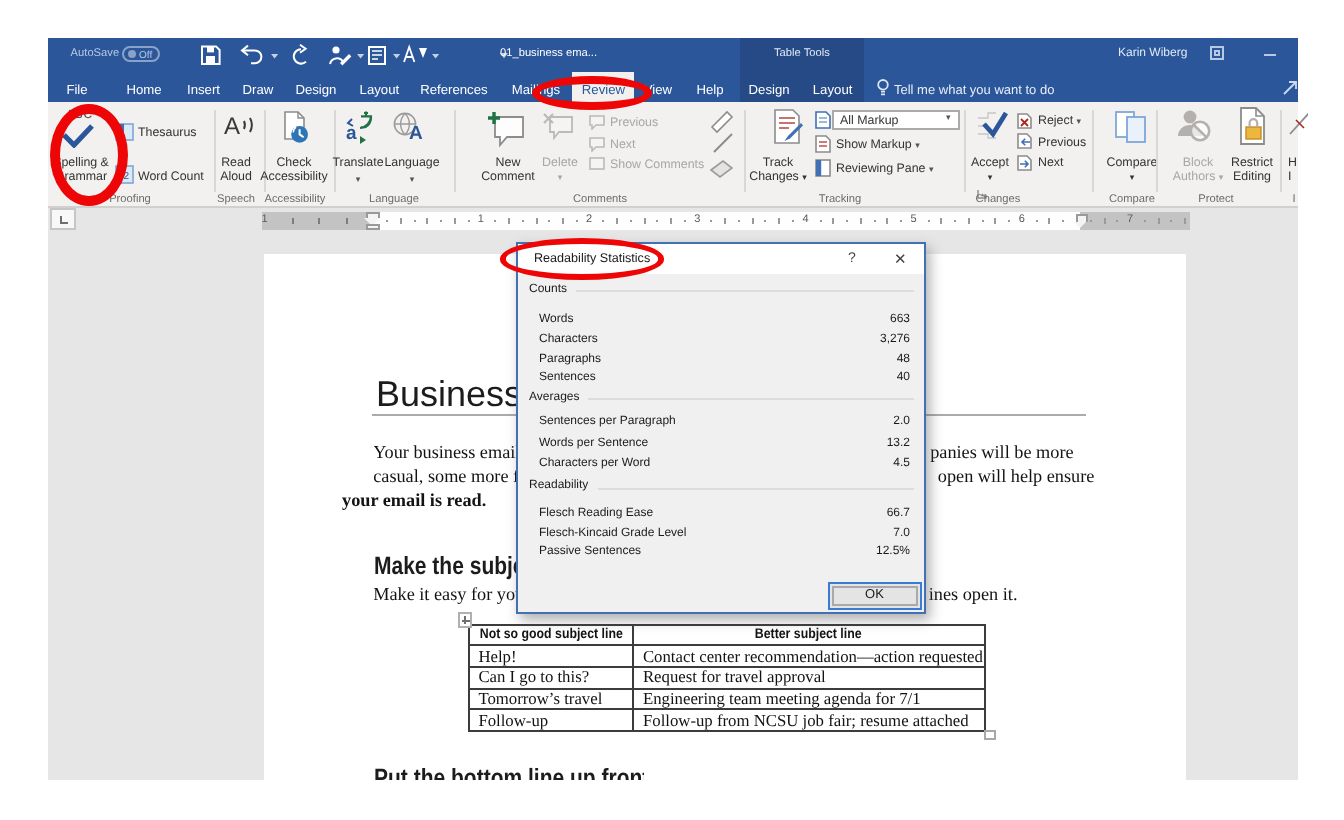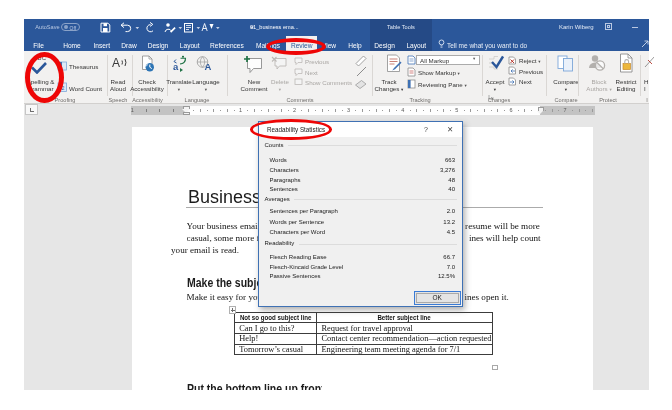--- a/index.html
+++ b/index.html
@@ -352,26 +352,26 @@
   <div class="abs" style="left:182.5px;top:111.5px;width:7px;height:3.5px;background:#f4f4f4;border:1px solid #9a9a9a;box-sizing:border-box;"></div>
   <div class="abs" style="left:537.5px;top:106.5px;width:6px;height:4px;background:#f4f4f4;border:1px solid #9a9a9a;border-bottom:none;box-sizing:border-box;"></div>
   <div class="abs" style="left:537px;top:110.5px;width:0;height:0;border-left:3.5px solid transparent;border-right:3.5px solid transparent;border-top:3.5px solid #f4f4f4;"></div>
 
   <div class="abs clip" style="left:188px;top:186.8px;width:70px;height:21px;font-size:18px;color:#1c1c1c;white-space:pre;">Business emails</div>
   <div class="abs" style="left:185.5px;top:206.8px;width:357px;height:1px;background:#ababab;"></div>
 
   <div class="abs clip" style="left:186.6px;top:220.6px;width:71.4px;height:11.5px;">
       <span class="doctxt" style="left:0;top:0;">Your business email style will depend</span>
     </div>
-  <div class="abs doctxt" style="left:465.1px;top:220.6px;">resume will be more</div>
+  <div class="abs doctxt" style="left:465.1px;top:220.6px;">panies will be more</div>
   <div class="abs clip" style="left:186.6px;top:232.7px;width:71.4px;height:11.5px;">
       <span class="doctxt" style="left:0;top:0;">casual, some more formal. Whatever</span>
     </div>
-  <div class="abs doctxt" style="left:468.9px;top:232.7px;">ines will help count</div>
-  <div class="abs doctxt" style="left:171px;top:244.8px;">your email is read.</div>
+  <div class="abs doctxt" style="left:468.9px;top:232.7px;">open will help ensure</div>
+  <div class="abs doctxt" style="left:171px;top:244.8px;font-weight:bold;">your email is read.</div>
 
   <div class="abs clip" style="left:186.6px;top:276.3px;width:71.4px;height:13.5px;">
       <span class="h2" style="left:0;top:0;">Make the subject line count</span>
     </div>
   <div class="abs clip" style="left:186.6px;top:291.8px;width:71.4px;height:11.5px;">
       <span class="doctxt" style="left:0;top:0;">Make it easy for your reader to</span>
     </div>
   <div class="abs doctxt" style="left:464.4px;top:291.8px;">ines open it.</div>
 
   <div class="abs" style="left:234.2px;top:311.7px;">
@@ -379,30 +379,34 @@
       <tbody>
           <tr>
         <td style="width:73.8px;text-align:center;padding-left:0;">
               <div style="font-family:'Liberation Sans',sans-serif;font-weight:bold;font-size:7px;transform:scaleX(.88);transform-origin:50% 50%;">Not so good subject line</div>
             </td>
         <td style="width:174.2px;text-align:center;padding-left:0;">
               <div style="font-family:'Liberation Sans',sans-serif;font-weight:bold;font-size:7px;transform:scaleX(.88);transform-origin:50% 50%;">Better subject line</div>
             </td>
       </tr>
       <tr>
+            <td>Help!</td>
+            <td>Contact center recommendation—action requested</td>
+          </tr>
+      <tr>
             <td>Can I go to this?</td>
             <td>Request for travel approval</td>
           </tr>
       <tr>
-            <td>Help!</td>
-            <td>Contact center recommendation—action requested</td>
+            <td>Tomorrow’s travel</td>
+            <td>Engineering team meeting agenda for 7/1</td>
           </tr>
       <tr>
-            <td>Tomorrow’s casual</td>
-            <td>Engineering team meeting agenda for 7/1</td>
+            <td>Follow-up</td>
+            <td>Follow-up from NCSU job fair; resume attached</td>
           </tr>
     </tbody>
       </table>
   </div>
 
   <div class="abs" style="left:228.9px;top:306.2px;width:7.5px;height:7.5px;border:1px solid #b0b0b0;background:#fdfdfd;box-sizing:border-box;">
     <div class="abs" style="left:1px;top:2.5px;width:4px;height:1px;background:#6e6e6e;"></div>
     <div class="abs" style="left:2.5px;top:1px;width:1px;height:4px;background:#6e6e6e;"></div>
   </div>
   <div class="abs" style="left:492px;top:364.5px;width:5.5px;height:5.5px;border:1px solid #a8a8a8;background:#fff;box-sizing:border-box;"></div>

